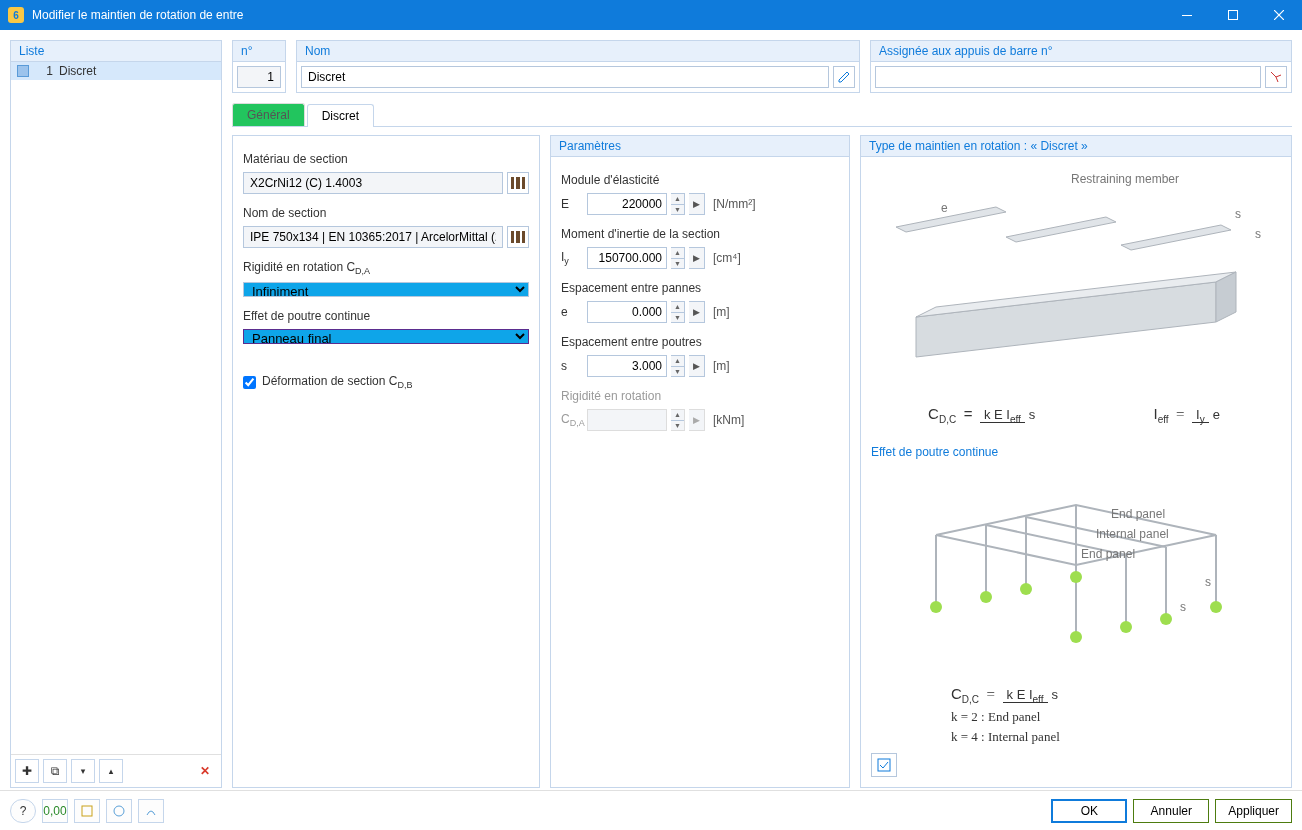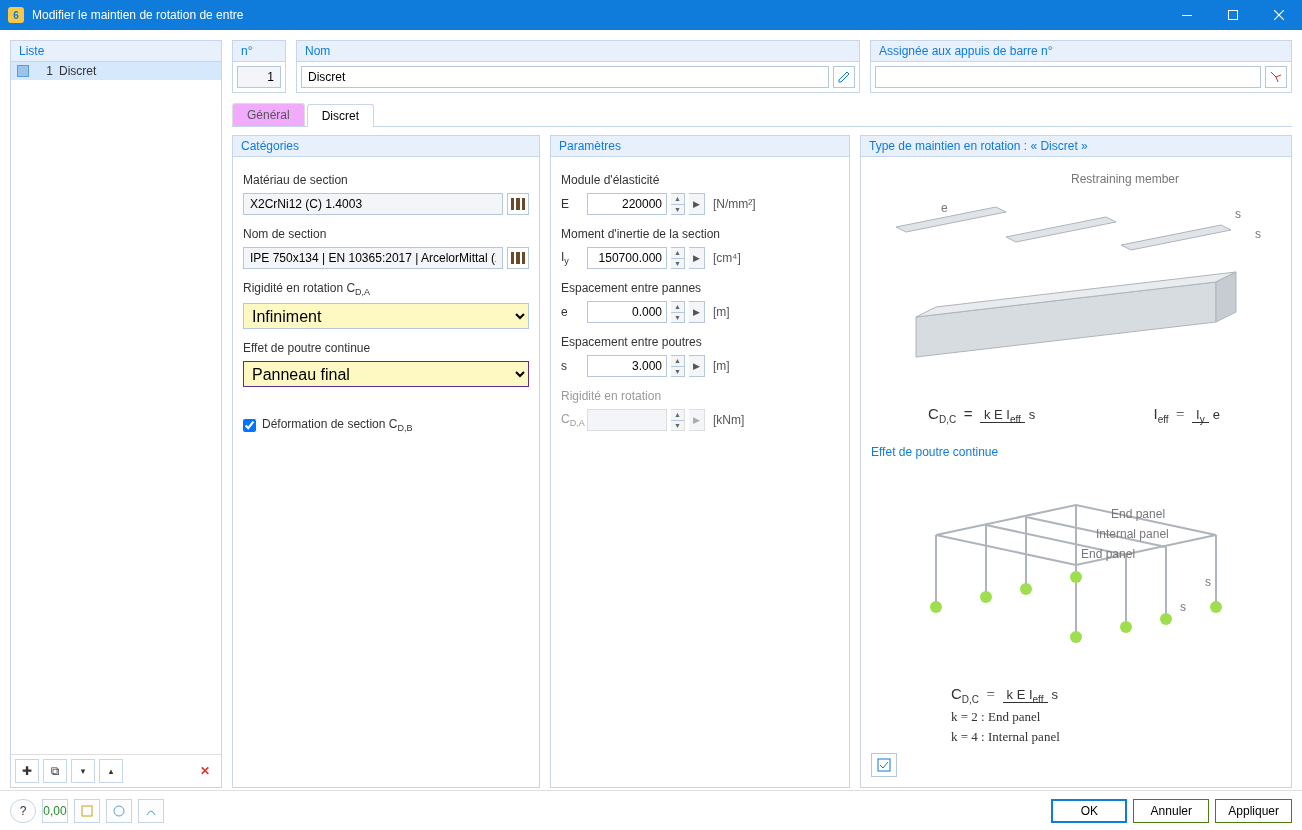--- a/index.html
+++ b/index.html
@@ -32,39 +32,39 @@
 .name-box { flex: 1; }
 .assign-box { width: 422px; }
 .sub-header { background: #e7f0fb; color: #0f7bdb; padding: 3px 8px; font-size: 12px; border-bottom: 1px solid #c5d6eb; }
 .sub-body { padding: 4px; display: flex; align-items: center; gap: 4px; }
 .field { height: 22px; border: 1px solid #b5c7dd; background: #fff; padding: 0 6px; font-size: 12px; width: 100%; }
 .field.readonly { background: #f3f5f8; }
 .num-field { text-align: right; }
 .icon-btn { width: 22px; height: 22px; border: 1px solid #b5c7dd; background: #fff; display:flex;align-items:center;justify-content:center; }
 
 .tab-strip { display: flex; border-bottom: 1px solid #c5d6eb; height: 26px; align-items: flex-end; }
-.tab { padding: 4px 14px; border: 1px solid transparent; border-bottom: none; font-size: 12px; color: #555; background: #f0abfc; margin-right: 2px; border-radius: 3px 3px 0 0; border-color:#ddd;}
+.tab { padding: 4px 14px; border: 1px solid transparent; border-bottom: none; font-size: 12px; color: #555; background: #22c55e; margin-right: 2px; border-radius: 3px 3px 0 0; border-color:#ddd;}
 .tab.active { background: #fff; border-color: #c5d6eb; color: #000; position: relative; top: 1px; }
 
 .content-row { flex: 1; display: flex; gap: 10px; }
 .col-panel { border: 1px solid #c5d6eb; display: flex; flex-direction: column; }
 .col-a { width: 308px; }
 .col-b { width: 300px; }
 .col-c { flex: 1; }
 .inner { padding: 10px 10px; display: flex; flex-direction: column; gap: 6px; font-size: 12px;}
 
 .label { font-size: 12px; color: #333; margin-top: 6px; }
 .input-row { display: flex; align-items: center; gap: 4px; }
 .input-sm { width: 80px; text-align: right; height: 22px; border: 1px solid #b5c7dd; padding: 0 4px; font-size: 12px;}
 .spinner { width: 14px; height: 22px; display:flex; flex-direction:column; border:1px solid #b5c7dd; border-left:none;}
 .spinner div { flex:1; display:flex; align-items:center; justify-content:center; font-size:7px; color:#666; background:#f3f5f8;}
 .spinner div:first-child{border-bottom:1px solid #b5c7dd;}
 .arrow-btn { width:16px; height:22px; border:1px solid #b5c7dd; border-left:none; background:#f3f5f8; display:flex;align-items:center;justify-content:center; font-size:9px; color:#555;}
 .unit { font-size: 12px; color: #555; margin-left: 4px; }
-.select { height: 26px; border: 1px solid #b5c7dd; background: #fef9c3; padding: 0 4px; font-size: 16px; width: 100%; }
+.select { height: 15px; border: 1px solid #b5c7dd; background: #0ea5e9; padding: 0 4px; font-size: 13px; width: 100%; }
 .select.highlight { border-color: #5b2d8f; }
 .chk-row { display: flex; align-items: center; gap: 6px; margin-top: 24px; }
 .chk { width: 13px; height: 13px; }
 .disabled { color: #9a9a9a; }
 .disabled .input-sm, .disabled .spinner, .disabled .arrow-btn { background:#f3f5f8; color:#aaa; border-color:#ddd;}
 .sym { width: 22px; font-size: 12px; }
 
 .diagram-panel { padding: 10px; }
 .diag-title { color: #0f7bdb; font-size: 12px; margin-bottom: 6px; }
 .diag-box { width: 100%; height: 258px; border: none; margin-bottom: 20px; position:relative;}
@@ -163,21 +163,20 @@
       </div>
 
       <div class="tab-strip">
         <div class="tab">Général</div>
         <div class="tab active">Discret</div>
       </div>
 
       <div class="content-row">
 
         <div class="col-panel col-a">
-          <div class="panel-header">Catégories</div>
           <div class="inner">
             <div class="label">Matériau de section</div>
             <div class="input-row">
               <input class="field readonly" style="flex: 1 1 0%;" readonly="" value="X2CrNi12 (C) 1.4003">
               <div class="icon-btn">
                   <div class="book-icon">
                     <span></span>
                     <span></span>
                     <span></span>
                   </div>

